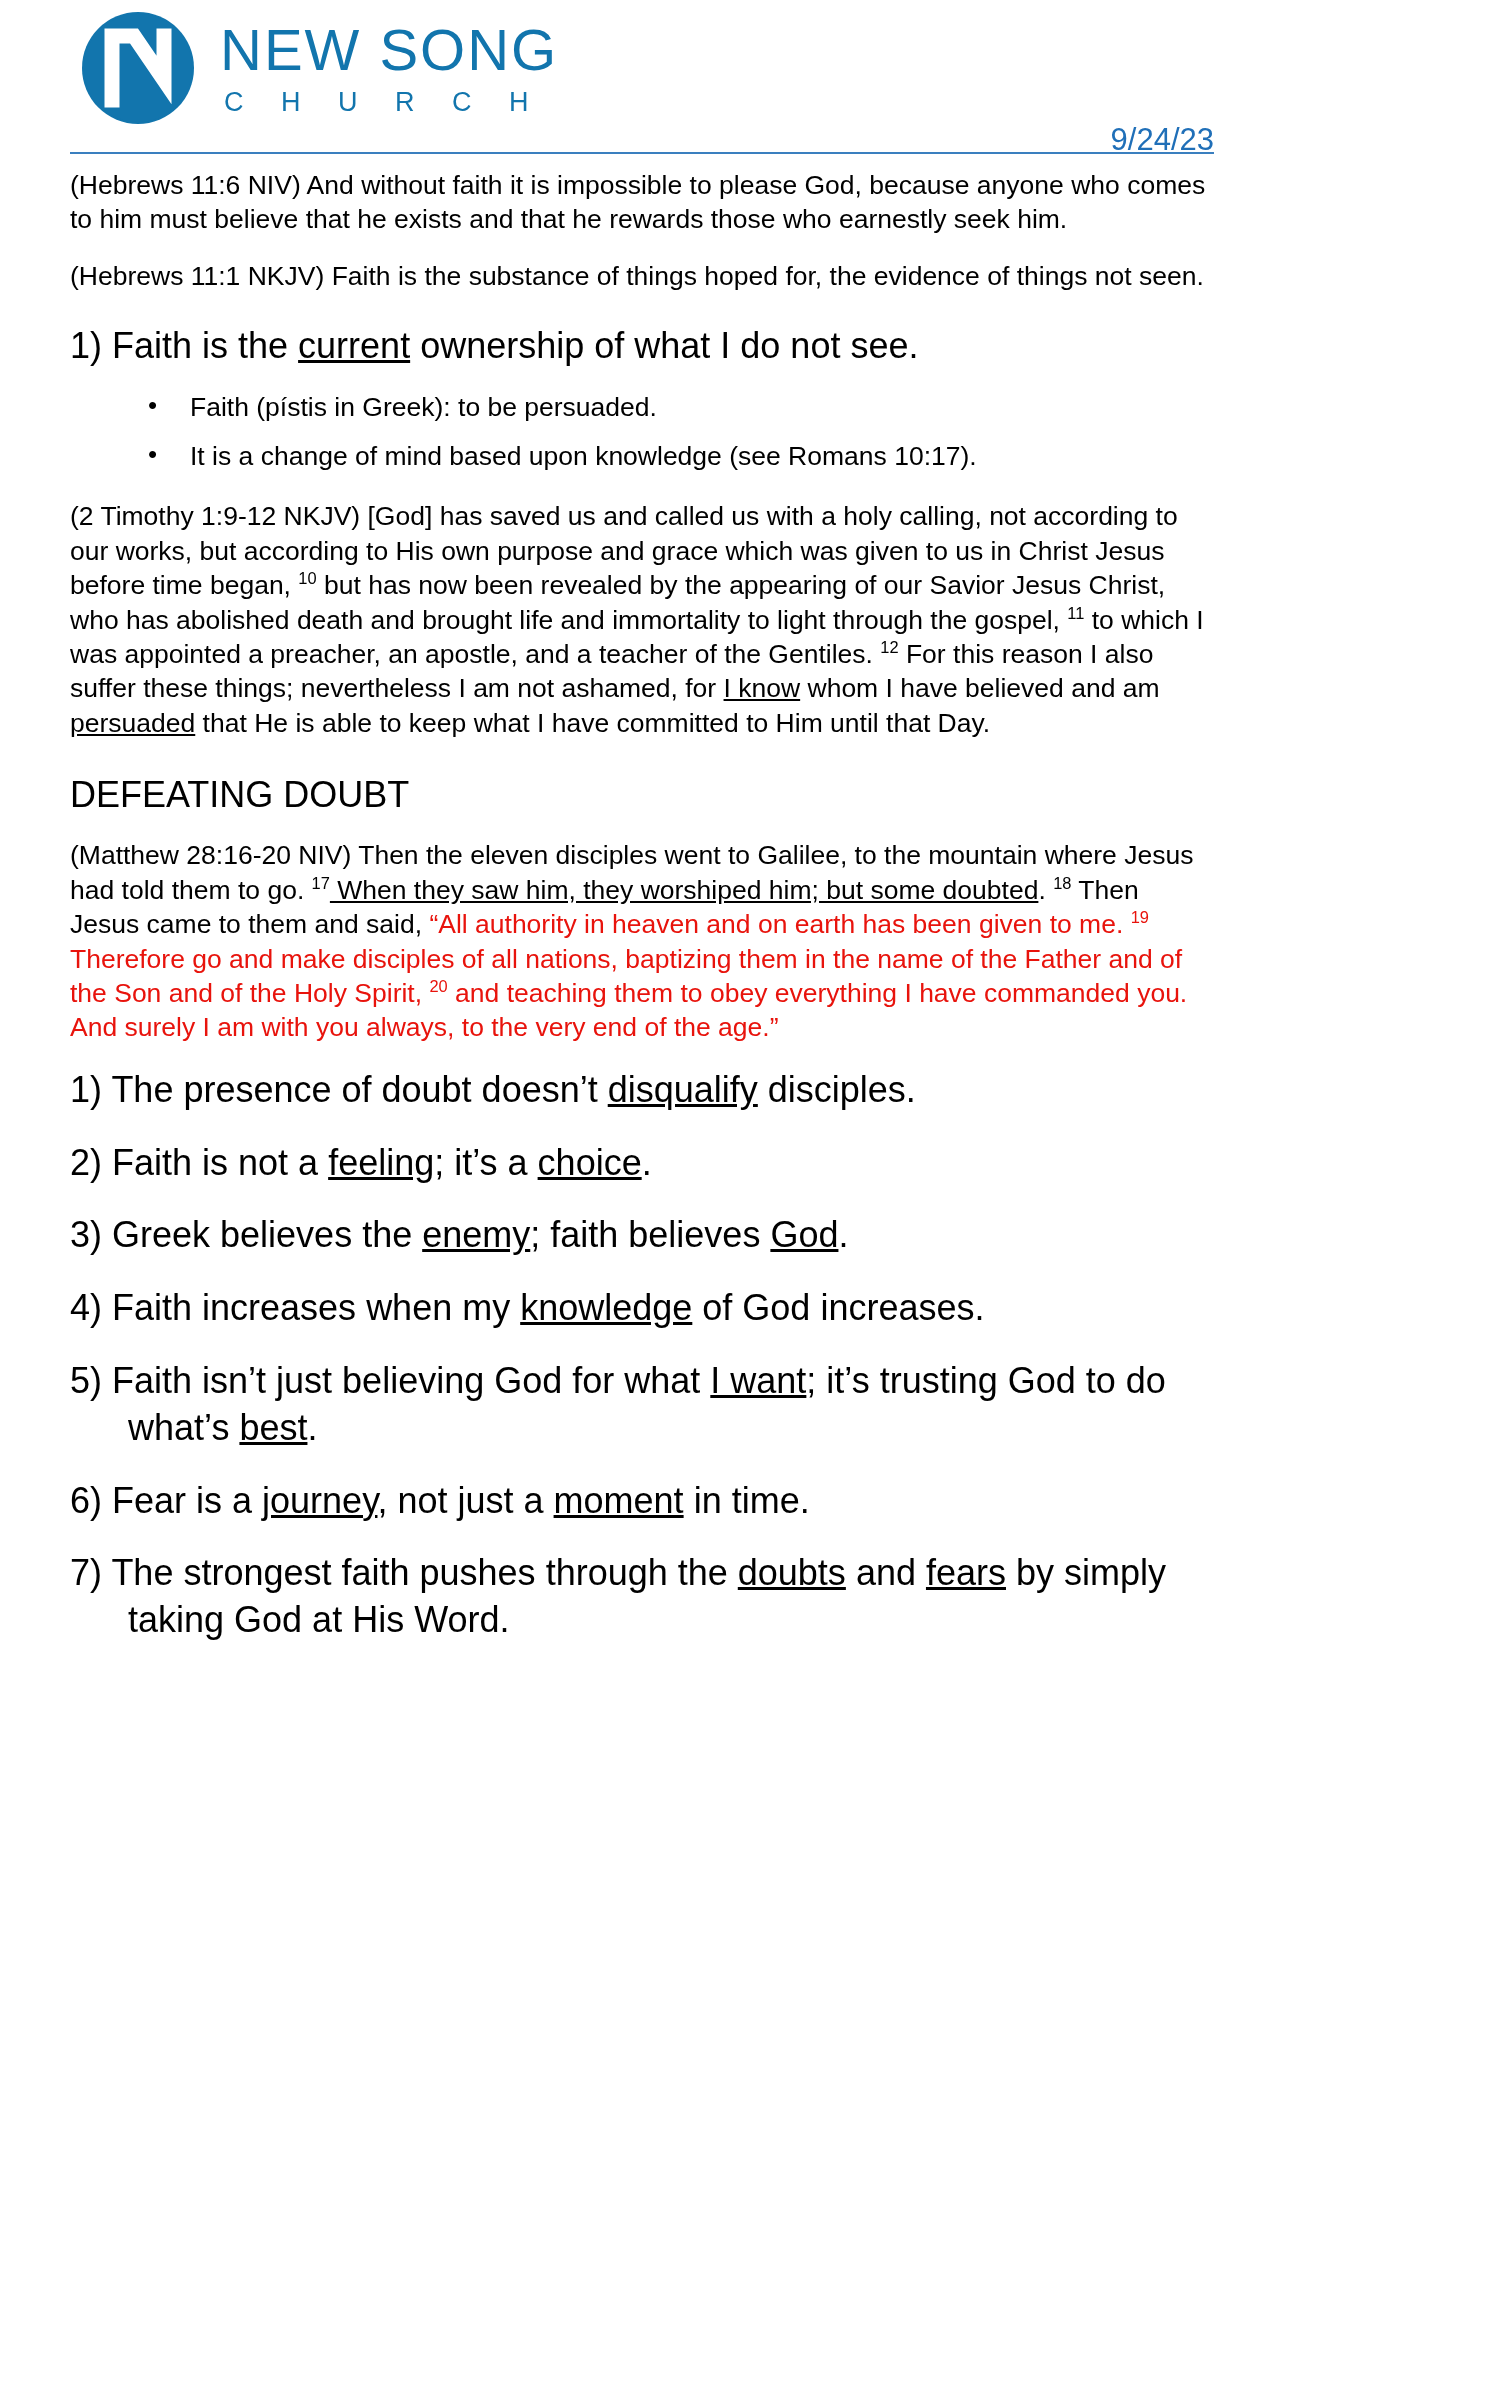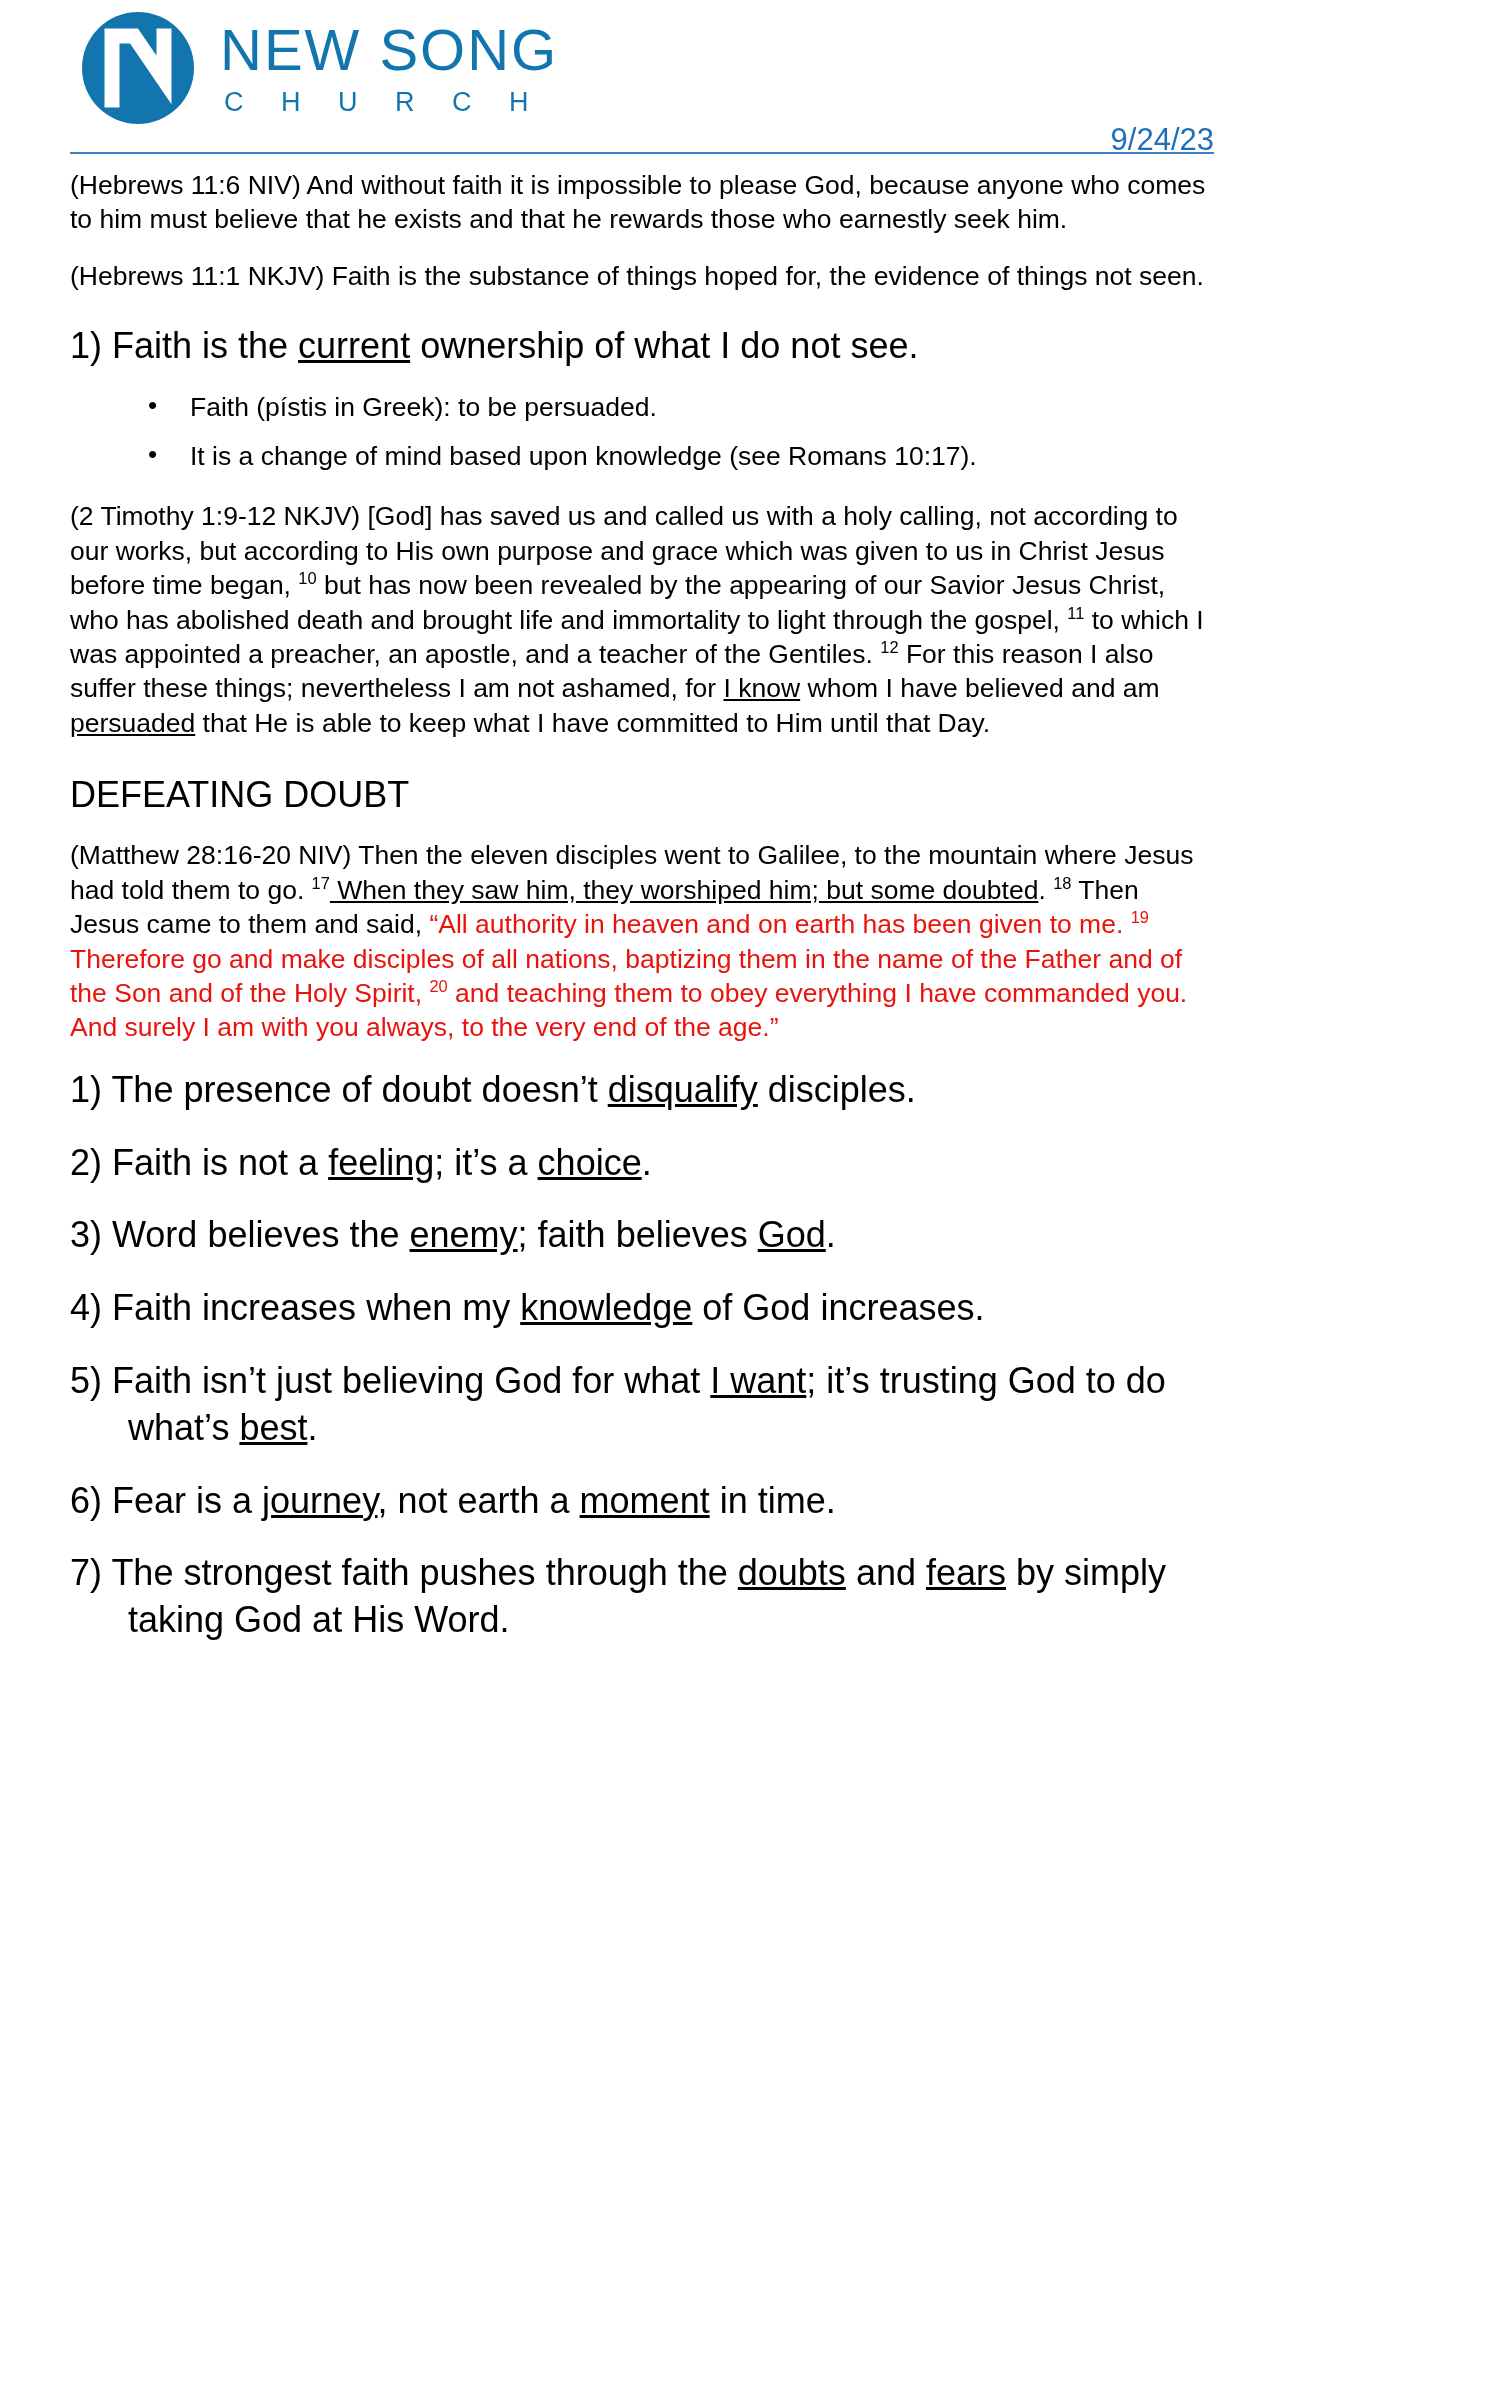--- a/index.html
+++ b/index.html
@@ -201,33 +201,33 @@
 
     <div class="num-line">
       <span>1) </span><span>The presence of doubt doesn’t </span><u>disqualify</u><span> disciples.</span><u></u><span></span>
     </div>
 
     <div class="num-line">
       <span>2) </span><span>Faith is not a </span><u>feeling</u><span>; it’s a </span><u>choice</u><span>.</span>
     </div>
 
     <div class="num-line">
-      <span>3) </span><span>Word believes the </span><u>enemy</u><span>; faith believes </span><u>God</u><span>.</span>
+      <span>3) </span><span>Greek believes the </span><u>enemy</u><span>; faith believes </span><u>God</u><span>.</span>
     </div>
 
     <div class="num-line">
       <span>4) </span><span>Faith increases when my </span><u>knowledge</u><span> of God increases.</span><u></u><span></span>
     </div>
 
     <div class="num-line">
       <span>5) </span><span>Faith isn’t just believing God for what </span><u>I want</u><span>; it’s trusting God to do what’s </span><u>best</u><span>.</span>
     </div>
 
     <div class="num-line">
-      <span>6) </span><span>Fear is a </span><u>journey</u><span>, not earth a </span><u>moment</u><span> in time.</span>
+      <span>6) </span><span>Fear is a </span><u>journey</u><span>, not just a </span><u>moment</u><span> in time.</span>
     </div>
 
     <div class="num-line">
       <span>7) </span><span>The strongest faith pushes through the </span><u>doubts</u><span> and </span><u>fears</u><span> by simply taking God at His Word.</span>
     </div>
 
   </div>
 </div>
 
 </body></html>

